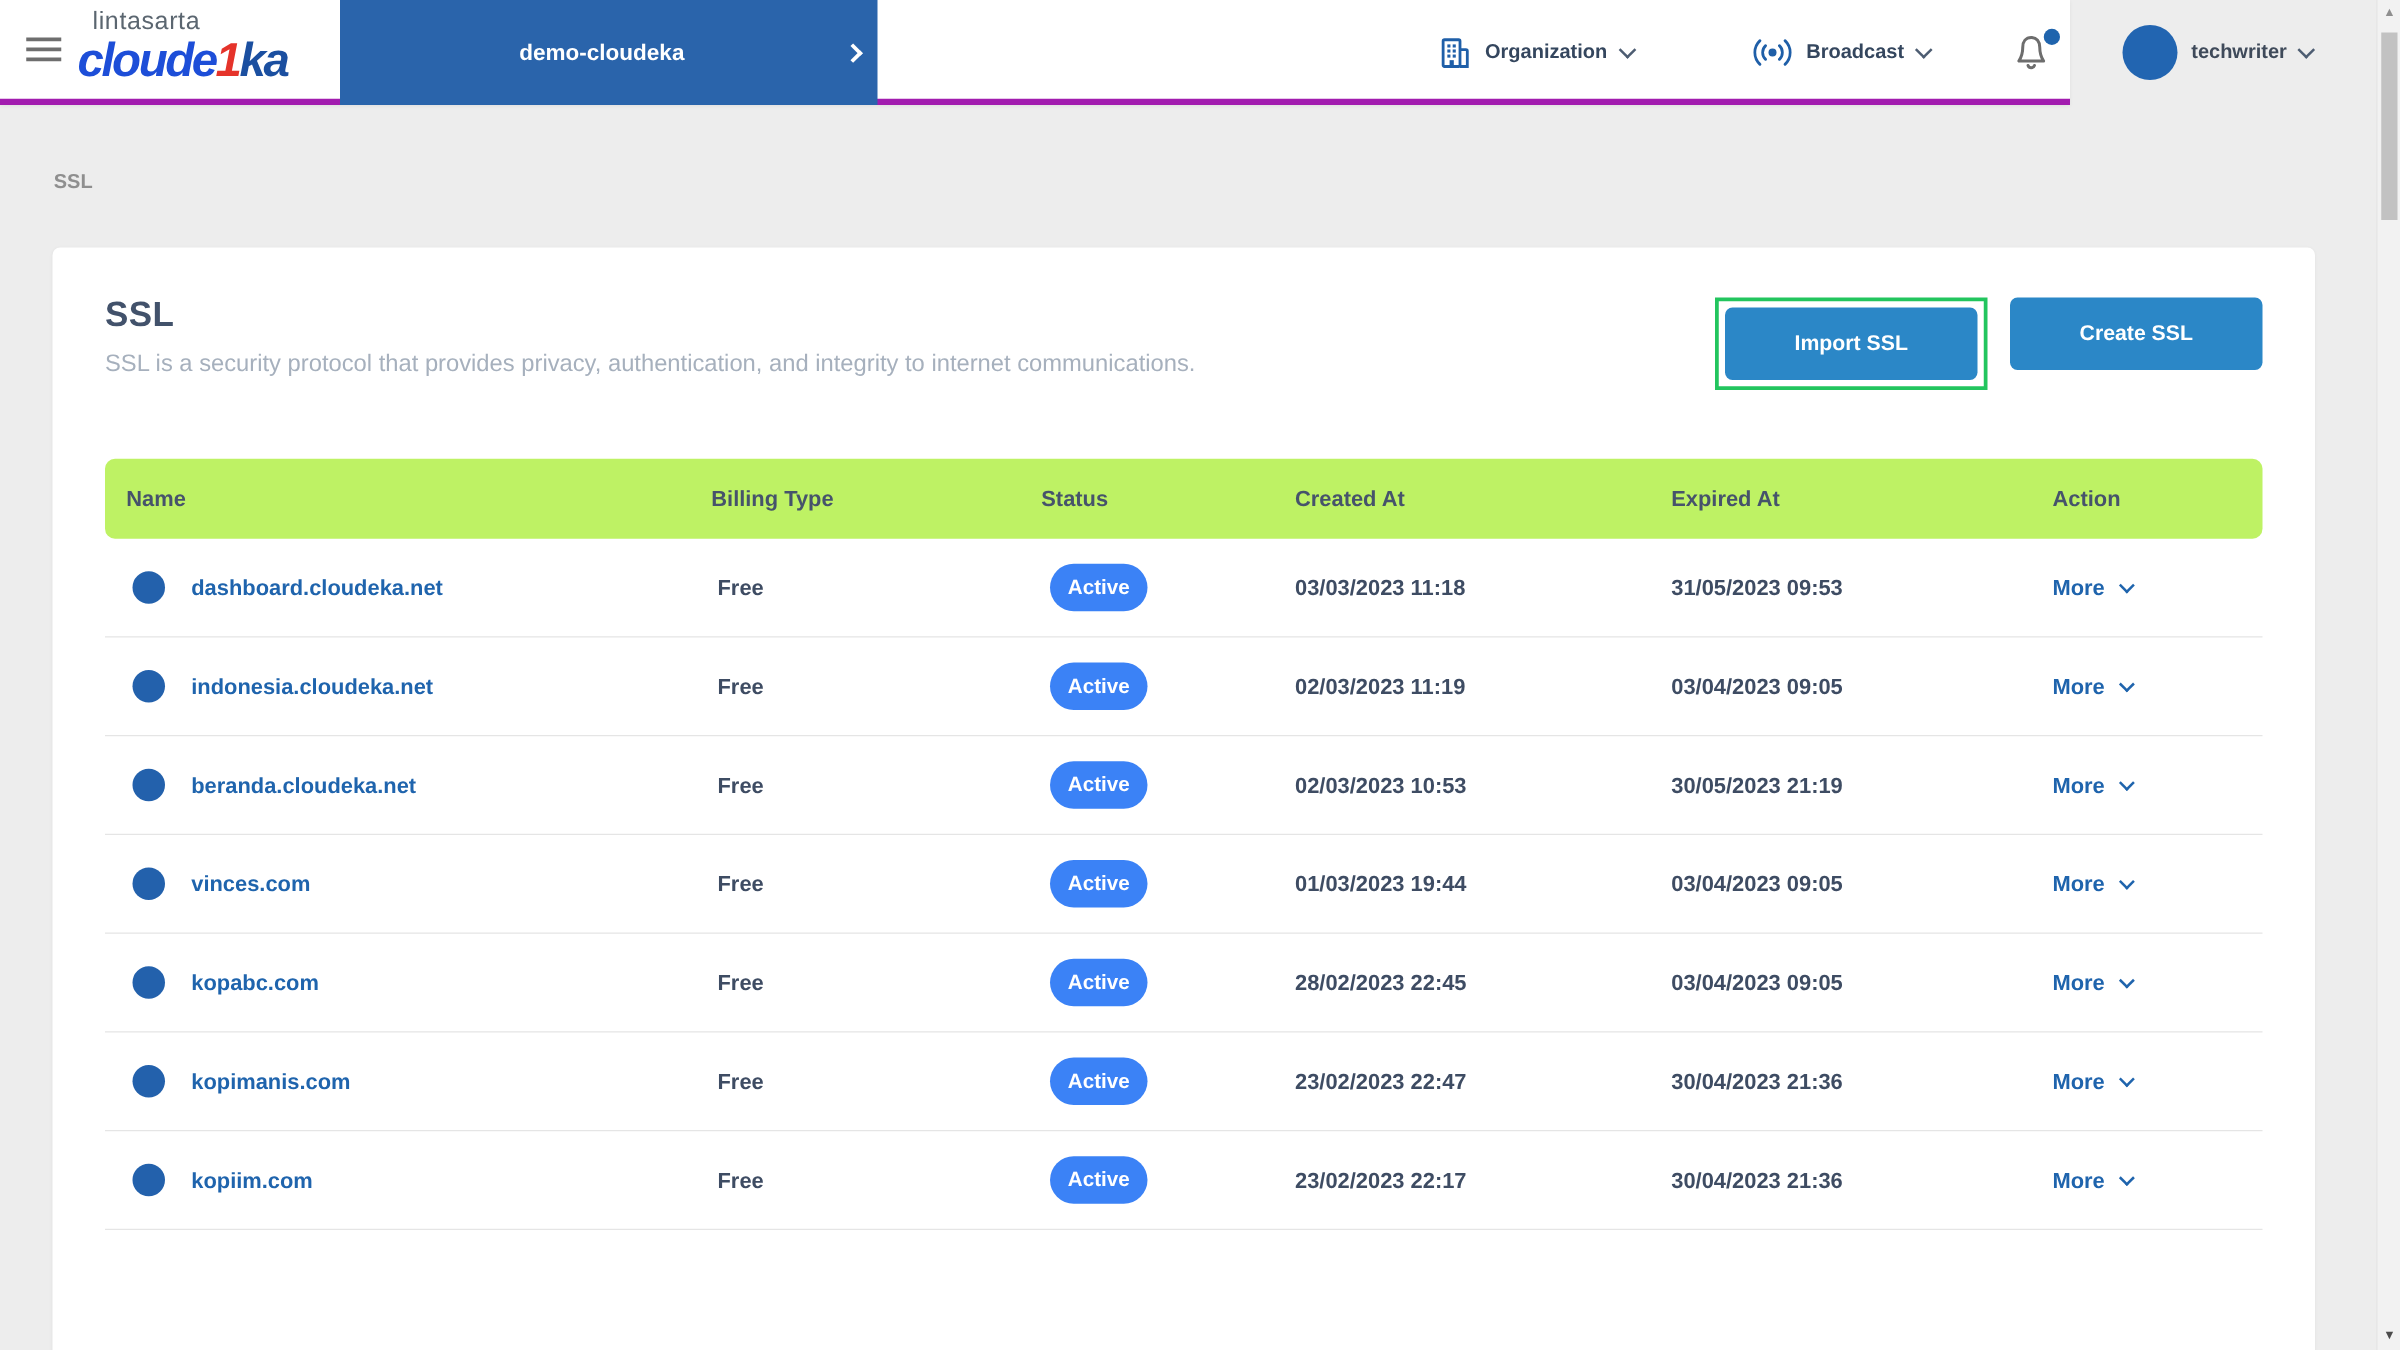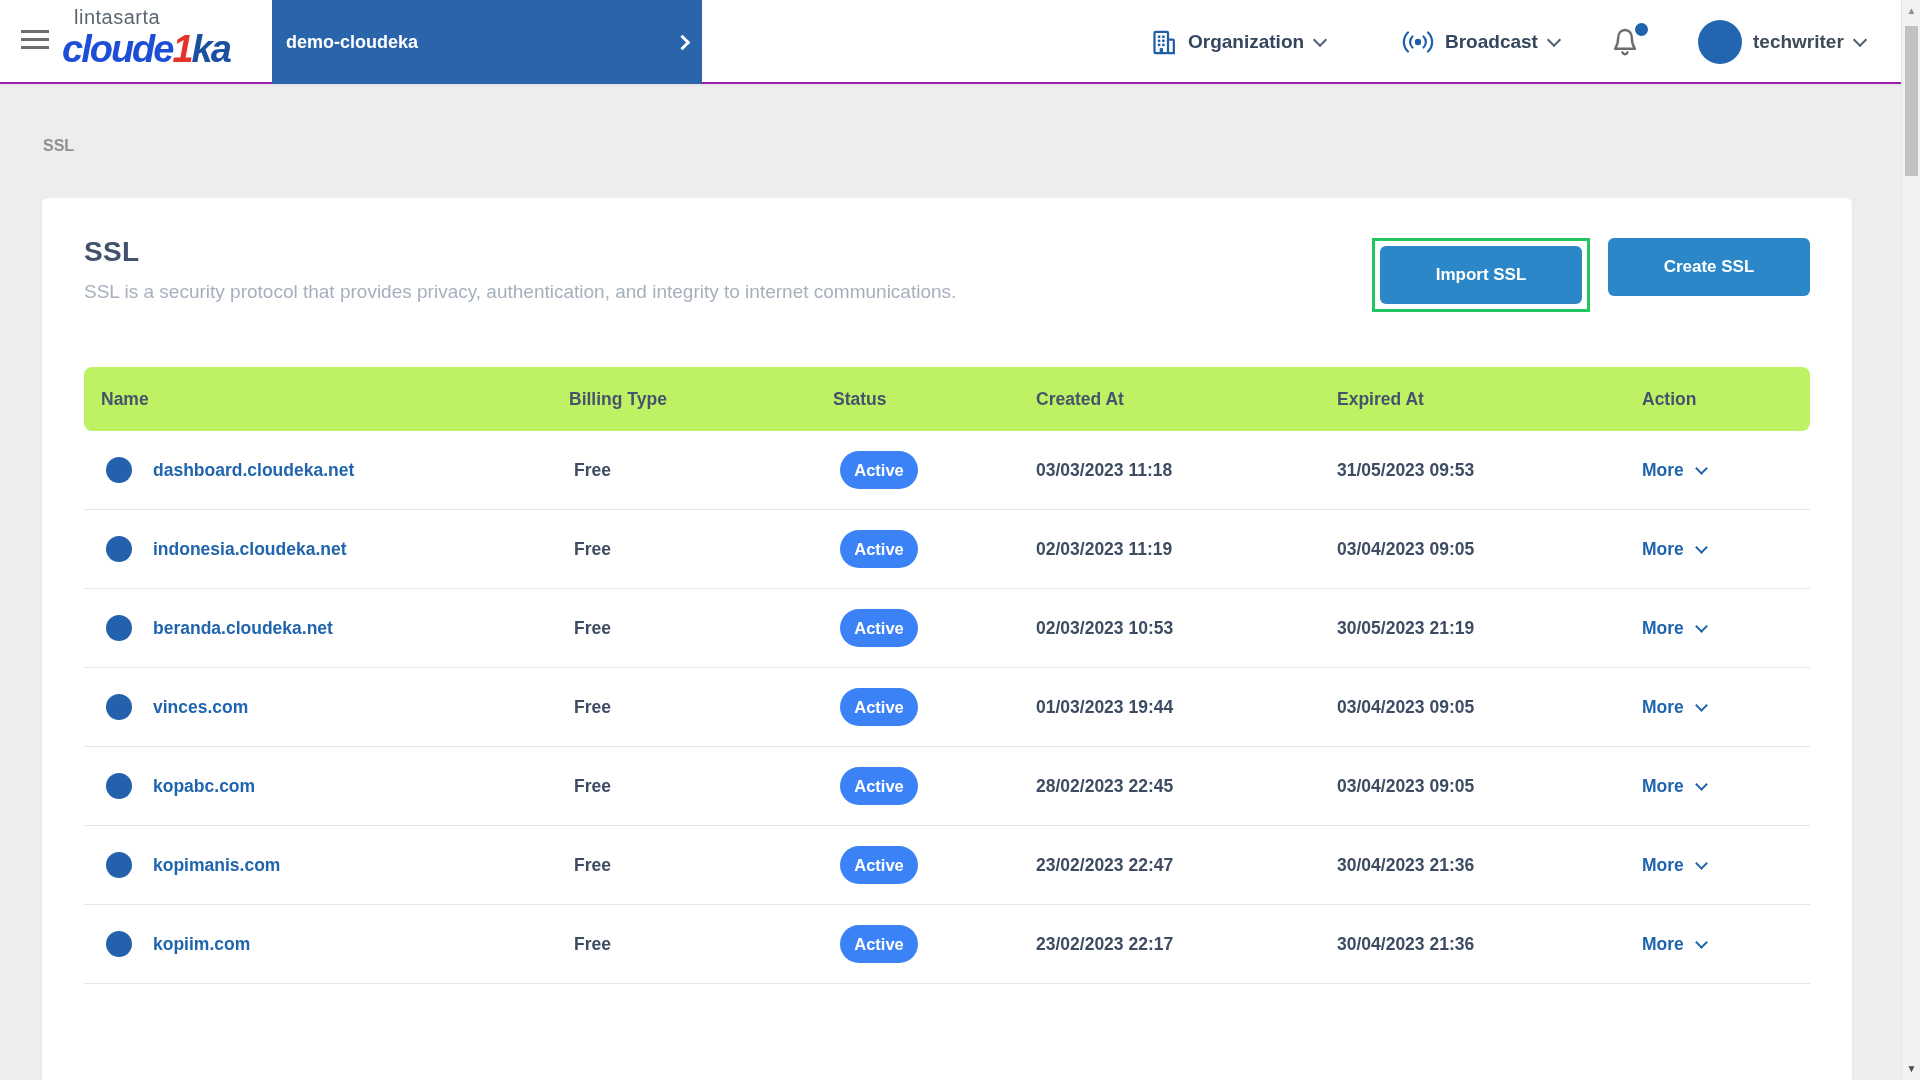--- a/index.html
+++ b/index.html
@@ -1,38 +1,38 @@
 <!DOCTYPE html>
 <html><head>
 <meta charset="utf-8">
 <style>
   * { margin:0; padding:0; box-sizing:border-box; }
   html,body { width:1920px; height:1080px; overflow:hidden; }
   body { font-family:"Liberation Sans", sans-serif; background:#ededed; position:relative; }
 
   
-  .topbar { position:absolute; left:0; top:0; width:1920px; height:84px; background:#ffffff;
-            border-bottom:2px solid #a21caf; box-shadow:0 1px 3px rgba(0,0,0,.06); z-index:2; }
+  .topbar { position:absolute; left:0; top:0; width:1656px; height:84px; background:#ffffff;
+            border-bottom:5px solid #a21caf; box-shadow:0 1px 3px rgba(0,0,0,.06); z-index:2; }
   .hamburger { position:absolute; left:21px; top:30px; width:28px; background:none; border:none; cursor:pointer; }
   .hamburger span { display:block; width:28px; height:3px; background:#6e6e6e; margin-bottom:5px; }
   .logo { position:absolute; left:62px; top:7px; line-height:1; }
   .logo-top { font-size:20px; color:#5b6670; letter-spacing:.5px; margin-left:12px; display:block; }
   .logo-main { font-size:38px; font-weight:bold; font-style:italic; letter-spacing:-2px; display:block; margin-top:3px; }
   .logo-light { color:#1d4ed8; } .logo-red { color:#e5332a; } .logo-dark { color:#1b4fa0; }
 
   .project-band { position:absolute; left:272px; top:0; width:430px; height:84px; background:#2a64ab;
-                  color:#fff; display:flex; align-items:center; padding:0 14px; cursor:pointer; }
+                  color:#fff; display:flex; align-items:center; padding:0 14px; cursor:pointer;text-align:center; }
   .project-band .label { font-weight:bold; font-size:18px; flex:1; }
 
   .chev { display:inline-block; width:10px; height:10px; border-right:2.4px solid currentColor;
           border-bottom:2.4px solid currentColor; transform:rotate(45deg); margin-top:-5px; }
   .chev-right { width:11px; height:11px; border-width:3px; transform:rotate(-45deg); margin:0; }
 
   .nav-item { position:absolute; top:0; height:84px; display:flex; align-items:center; gap:11px;
-              color:#34465e; font-weight:bold; font-size:19px; cursor:pointer; }
+              color:#34465e; font-weight:bold; font-size:16px; cursor:pointer; }
   .nav-org { left:1150px; } .nav-broadcast { left:1402px; }
   .nav-bell { left:1608px; } .nav-user { left:1698px; }
   .nav-item .chev { color:#4d5d72; }
   .bell-wrap { position:relative; width:34px; height:34px; }
   .notif-dot { position:absolute; right:-6px; top:-2px; width:13px; height:13px; border-radius:50%; background:#1f64ad; }
   .avatar { width:44px; height:44px; border-radius:50%; background:#2265b1; }
   .user-name { color:#3f4a5a; }
 
   
   .scrollbar { position:absolute; right:0; top:0; width:19px; height:1080px; background:#f2f2f2;

